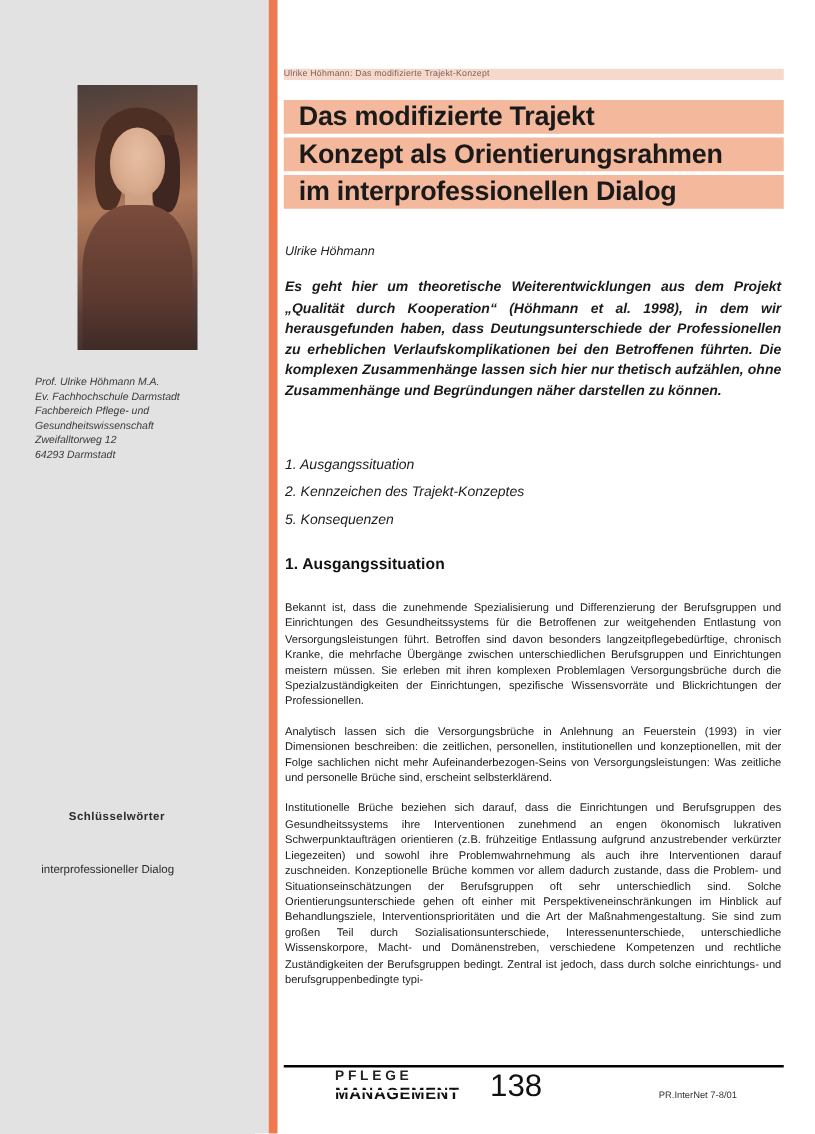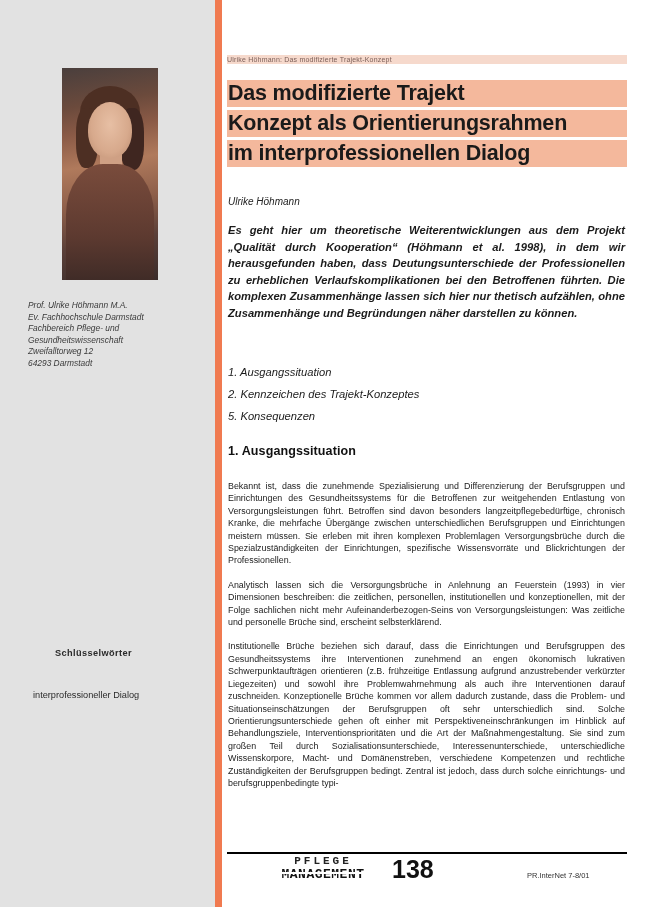--- a/index.html
+++ b/index.html
@@ -156,21 +156,21 @@
   }
   .title .line {
     display: block;
     background: #f4b89c;
     color: #1a1a1a;
     font-size: 21.5px;
     font-weight: bold;
     line-height: 27px;
     letter-spacing: -0.2px;
     margin-bottom: 3px;
-    padding-left: 1px;
+    padding-left: 12px;
     white-space: nowrap;
   }
   .byline {
     position: absolute;
     left: 1px;
     top: 196px;
     font-size: 10px;
     font-style: italic;
     color: #222;
   }
@@ -226,23 +226,22 @@
     top: 852px;
     width: 400px;
     height: 2px;
     background: #000;
   }
   .logo {
     position: absolute;
     left: 268px;
     top: 856px;
     width: 110px;
-    text-align: center;
+    text-align: left;
     line-height: 1;
-    font-family: Liberation Mono, monospace;
   }
   .logo .l1 {
     display: block;
     font-size: 11px;
     font-weight: bold;
     letter-spacing: 3px;
     color: #222;
   }
   .logo .l2 {
     display: block;
@@ -250,21 +249,21 @@
     font-weight: bold;
     letter-spacing: 0.5px;
     color: #111;
     margin-top: 1px;
   }
   .page-no {
     position: absolute;
     left: 392px;
     top: 855px;
     font-size: 25px;
-    font-weight: bold;
+    font-weight: normal;
     color: #111;
     text-align: right;
   }
   .issue {
     position: absolute;
     left: 527px;
     top: 871px;
     font-size: 7.5px;
     color: #333;
   }

